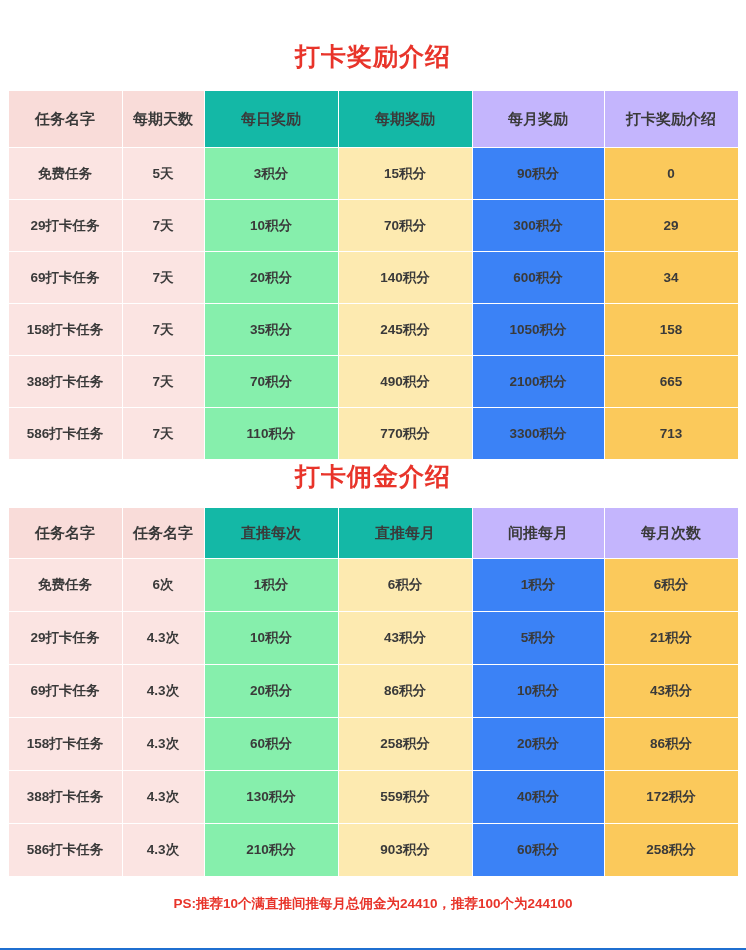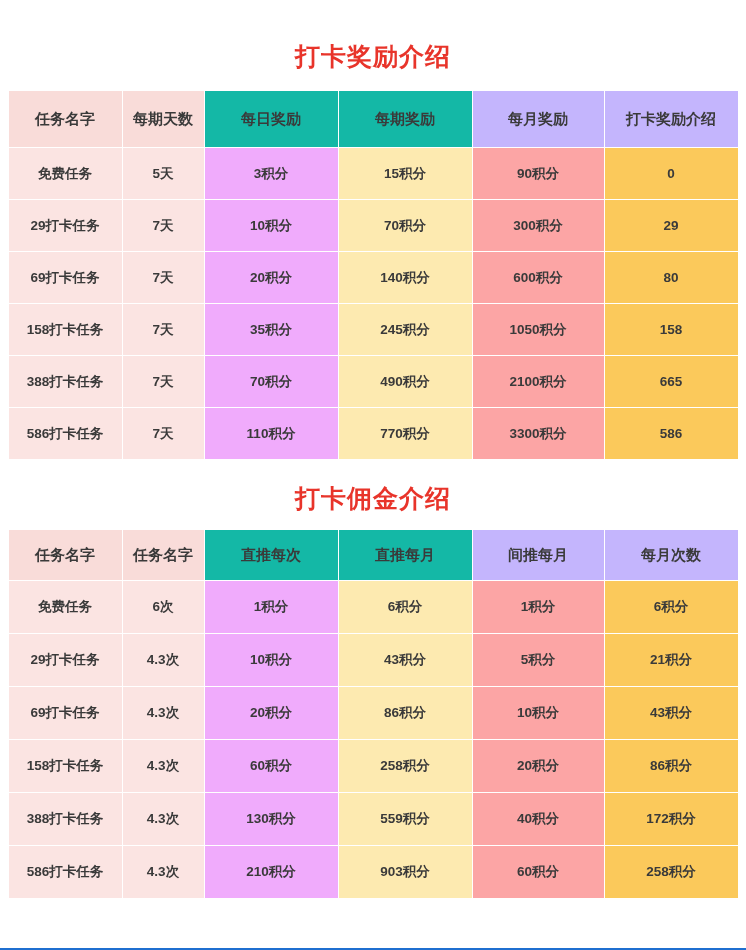--- a/index.html
+++ b/index.html
@@ -22,21 +22,21 @@
     background: #fff;
   }
   .section-title {
     text-align: center;
     color: #e8342a;
     font-size: 25px;
     font-weight: bold;
     letter-spacing: 1px;
   }
   #title-1 { margin-top: 40px; margin-bottom: 17px; }
-  #title-2 { margin-top: 22px; margin-bottom: 14px; }
+  #title-2 { margin-bottom: 14px; }
 
   table.reward-table {
     border-collapse: collapse;
     width: 730px;
     margin: 0 auto;
     table-layout: fixed;
   }
   table.reward-table td {
     text-align: center;
     vertical-align: middle;
@@ -50,23 +50,23 @@
   .col-0 { width: 114px; }
   .col-1 { width: 82px; }
   .col-2 { width: 134px; }
   .col-3 { width: 134px; }
   .col-4 { width: 132px; }
   .col-5 { width: 134px; }
 
   
   .c0 { background: #fbe4e2; }
   .c1 { background: #fbe4e2; }
-  .c2 { background: #f0abfc; }
+  .c2 { background: #86efac; }
   .c3 { background: #fdeab0; margin-left: 16px; }
-  .c4 { background: #fca5a5; }
+  .c4 { background: #3b82f6; }
   .c5 { background: #fbc95b; }
 
   
   tr.header-row td.c0, tr.header-row td.c1 { background: #f9dcd9; }
   tr.header-row td.c2, tr.header-row td.c3 { background: #14b8a6; }
   tr.header-row td.c4, tr.header-row td.c5 { background: #c4b5fd; }
 
   #table-1 tr.header-row td { height: 56px; font-size: 15px; }
   #table-1 tr.body-row td { height: 51px; }
 
@@ -145,21 +145,21 @@
         <td class="c3">70积分</td>
         <td class="c4">300积分</td>
         <td class="c5">29</td>
       </tr>
       <tr class="body-row">
         <td class="c0">69打卡任务</td>
         <td class="c1">7天</td>
         <td class="c2">20积分</td>
         <td class="c3">140积分</td>
         <td class="c4">600积分</td>
-        <td class="c5">80</td>
+        <td class="c5">34</td>
       </tr>
       <tr class="body-row">
         <td class="c0">158打卡任务</td>
         <td class="c1">7天</td>
         <td class="c2">35积分</td>
         <td class="c3">245积分</td>
         <td class="c4">1050积分</td>
         <td class="c5">158</td>
       </tr>
       <tr class="body-row">
@@ -169,21 +169,21 @@
         <td class="c3">490积分</td>
         <td class="c4">2100积分</td>
         <td class="c5">665</td>
       </tr>
       <tr class="body-row">
         <td class="c0">586打卡任务</td>
         <td class="c1">7天</td>
         <td class="c2">110积分</td>
         <td class="c3">770积分</td>
         <td class="c4">3300积分</td>
-        <td class="c5">586</td>
+        <td class="c5">713</td>
       </tr>
     </tbody>
   </table>
 
   <div class="section-title" id="title-2">打卡佣金介绍</div>
 
   <table class="reward-table" id="table-2">
     <colgroup>
       <col class="col-0">
         <col class="col-1">
@@ -245,19 +245,20 @@
         <td class="c0">586打卡任务</td>
         <td class="c1">4.3次</td>
         <td class="c2">210积分</td>
         <td class="c3">903积分</td>
         <td class="c4">60积分</td>
         <td class="c5">258积分</td>
       </tr>
     </tbody>
   </table>
 
+  <div class="footer-note">PS:推荐10个满直推间推每月总佣金为24410，推荐100个为244100</div>
 
   <div class="watermark-bar">
     <span class="wm-logo">汇一线首码网</span>
     <span class="wm-url">www.huiyixian.com</span>
   </div>
 
 </div>
 
 </body></html>

